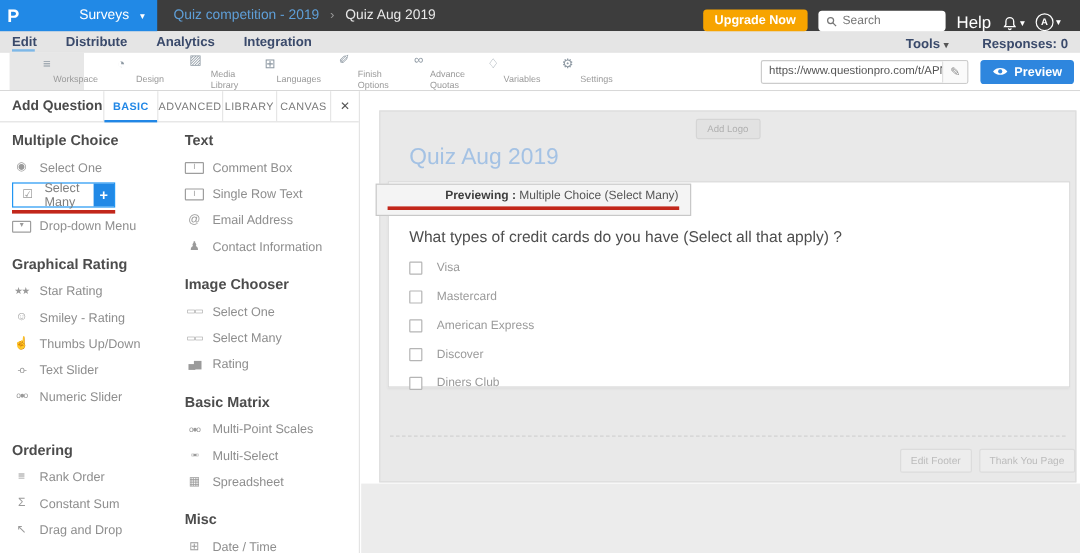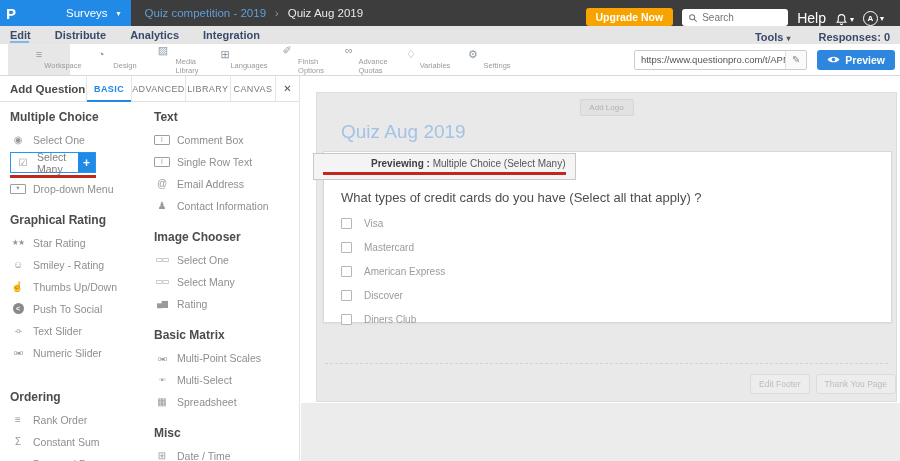--- a/index.html
+++ b/index.html
@@ -232,24 +232,20 @@
         </div>
         <div class="q-item">
           <span class="qi-icon">☺</span>
           <span>Smiley - Rating</span>
         </div>
         <div class="q-item">
           <span class="qi-icon">☝</span>
           <span>Thumbs Up/Down</span>
         </div>
         <div class="q-item">
-          <span class="qi-icon circled">&lt;</span>
-          <span>Push To Social</span>
-        </div>
-        <div class="q-item">
           <span class="qi-icon sm">-o-</span>
           <span>Text Slider</span>
         </div>
         <div class="q-item">
           <span class="qi-icon xs">o●o</span>
           <span>Numeric Slider</span>
         </div>
 
         <div class="sec-title push">Ordering</div>
         <div class="q-item">

